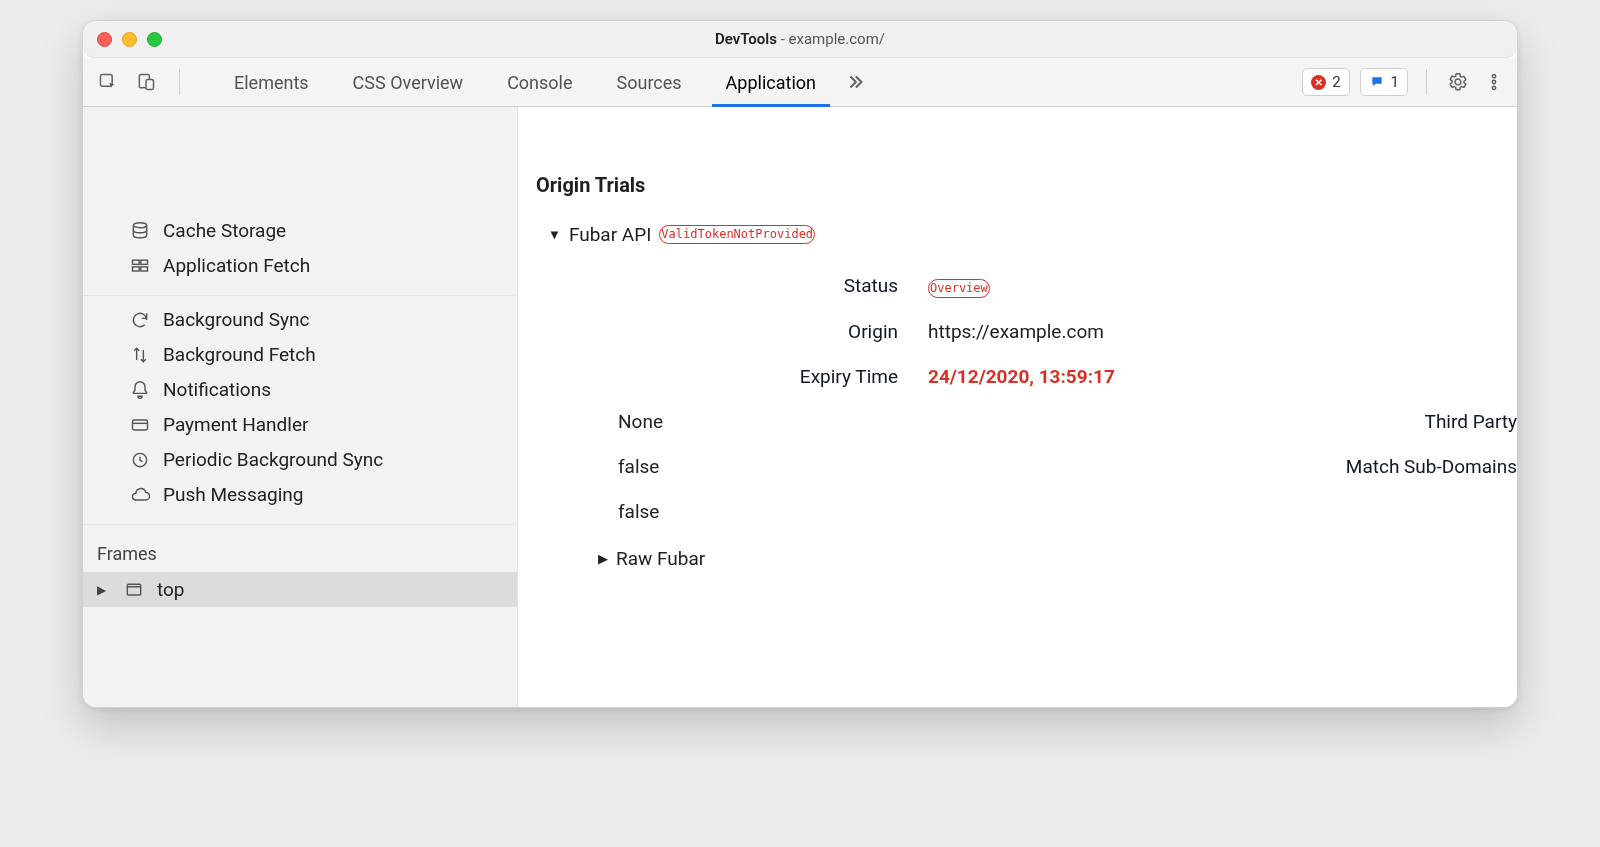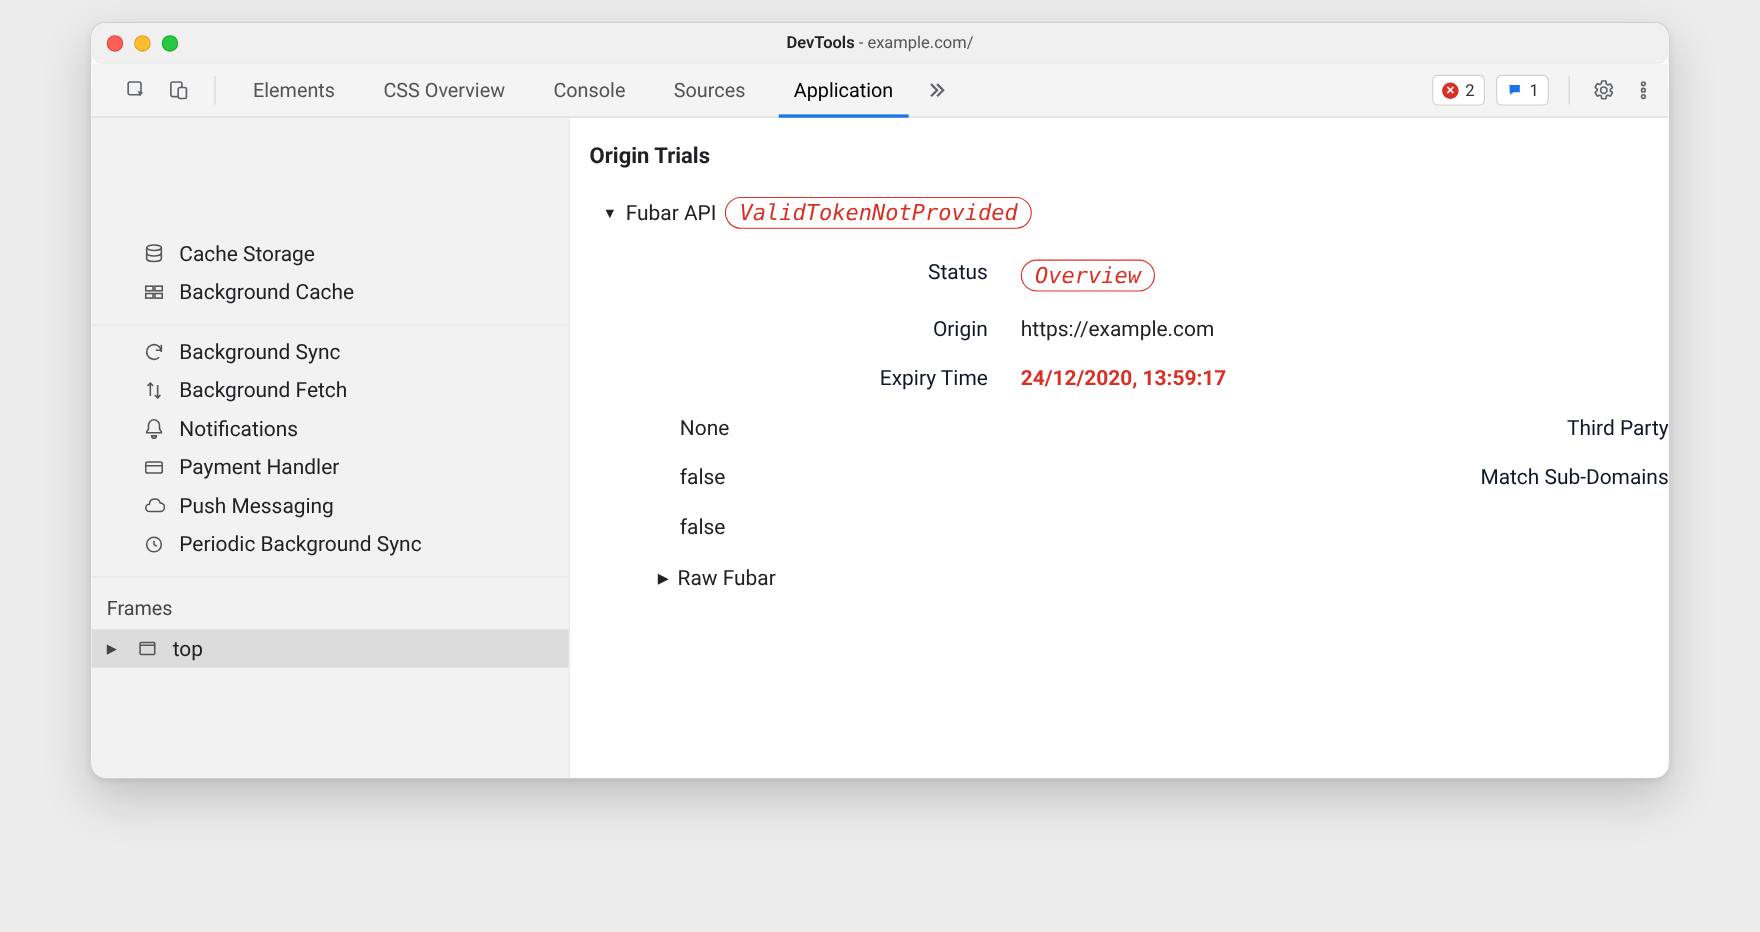--- a/index.html
+++ b/index.html
@@ -26,21 +26,21 @@
   .titlebar{height:36px;background:var(--title-bg);display:flex;align-items:center;border-bottom:1px solid var(--border-soft);position:relative;border-radius:11px;}
   .traffic{display:flex;gap:10px;margin-left:14px;}
   .dot{width:13px;height:13px;border-radius:50%;}
   .dot.close{background:#ff5f57;border:1px solid #e0443e;}
   .dot.min{background:#febc2e;border:1px solid #dea123;}
   .dot.max{background:#28c840;border:1px solid #1aab29;}
   .title-center{position:absolute;left:0;right:0;text-align:center;pointer-events:none;font-size:15px;color:#555;}
   .title-center .strong{font-weight:600;color:#202124;}
 
   
-  .toolbar{height:48px;background:var(--tool-bg);border-bottom:1px solid var(--border);display:flex;align-items:stretch;padding:0 10px 0 28px;gap:4px;}
+  .toolbar{height:48px;background:var(--tool-bg);border-bottom:1px solid var(--border);display:flex;align-items:stretch;padding:0 10px 0 12px;gap:24px;}
   .tb-left{display:flex;align-items:center;gap:12px;}
   .icon-btn{width:26px;height:26px;display:inline-flex;align-items:center;justify-content:center;color:#5f6368;border-radius:4px;}
   .icon-btn svg{width:20px;height:20px;fill:none;stroke:#5f6368;stroke-width:1.8;}
   .divider{width:1px;height:26px;background:#d0d0d0;margin:0 8px;align-self:center;}
   .tabs{display:flex;align-items:stretch;flex:1;gap:0;}
   .tab{display:flex;align-items:center;padding:0 22px;font-size:18px;color:#535353;cursor:default;position:relative;white-space:nowrap;}
   .tab.active{color:#000;}
   .tab.active::after{content:"";position:absolute;left:8px;right:8px;bottom:-1px;height:3px;background:var(--active);}
   .more-icon{display:flex;align-items:center;color:#5f6368;padding:0 14px 0 6px;}
   .tb-right{display:flex;align-items:center;gap:10px;margin-left:auto;}
@@ -60,25 +60,25 @@
   .group-title{font-size:18px;color:#444;padding:12px 14px 8px 14px;}
   .item{display:flex;align-items:center;gap:12px;padding:6px 0 6px 46px;font-size:19px;color:#202124;cursor:default;}
   .item .icon{width:22px;height:22px;display:inline-flex;align-items:center;justify-content:center;}
   .item .icon svg{width:20px;height:20px;fill:none;stroke:#555;stroke-width:1.7;}
   .item.selected{background:#dcdcdc;}
   .item .caret{width:10px;color:#444;font-size:12px;margin-right:4px;}
   .frames-item{padding-left:14px;}
 
   
   .main{flex:1;background:#fff;padding:18px 0 40px 0;overflow:auto;}
-  .section-title{font-size:20px;font-weight:700;padding:4px 18px 18px 18px;}
+  .section-title{font-size:20px;font-weight:700;padding:4px 18px 18px 18px;margin-top:44px;}
   .trial{padding:8px 0 0 30px;}
   .trial-head{display:flex;align-items:center;gap:8px;font-size:19px;}
   .tri{font-size:13px;color:#202124;}
-  .chip{display:inline-flex;align-items:center;border:1.5px solid var(--red-chip);color:var(--red-chip);border-radius:999px;padding:1px 12px 2px;font-family:ui-monospace,SFMono-Regular,Menlo,monospace;font-size:20px;line-height:1.2;font-style:italic;}
+  .chip{display:inline-flex;align-items:center;border:1.5px solid var(--red-chip);color:var(--red-chip);border-radius:999px;padding:1px 1px 2px;font-family:ui-monospace,SFMono-Regular,Menlo,monospace;font-size:12px;line-height:1.2;}
   .kv{display:grid;grid-template-columns:280px auto;column-gap:30px;row-gap:22px;padding:28px 0 18px 70px;font-size:19px;}
   .k{color:#0f172a;text-align:right;white-space:nowrap;}
   .v{color:#202124;}
   .v.red{color:#d93025;font-weight:700;}
   .raw{display:flex;align-items:center;gap:8px;padding:6px 0 0 50px;font-size:19px;}
 </style>
 </head>
 <body>
 
 <div class="stage">
@@ -181,21 +181,21 @@
           </div>
           <div class="item">
             <span class="icon">
               <svg viewBox="0 0 24 24" fill="#555" stroke="none">
                   <rect x="3" y="5" width="8" height="5"></rect>
                   <rect x="13" y="5" width="8" height="5"></rect>
                   <rect x="3" y="13" width="8" height="5"></rect>
                   <rect x="13" y="13" width="8" height="5"></rect>
                 </svg>
             </span>
-            <span>Background Cache</span>
+            <span>Application Fetch</span>
           </div>
         </div>
 
         <div class="group">
           <div class="item">
             <span class="icon">
                 <svg viewBox="0 0 24 24">
                   <path d="M20 12a8 8 0 1 0-2.34 5.66"></path>
                   <path d="M20 4v6h-6"></path>
                 </svg>
@@ -225,34 +225,34 @@
             <span class="icon">
                 <svg viewBox="0 0 24 24">
                   <rect x="3" y="6" width="18" height="12" rx="2"></rect>
                   <path d="M3 10h18"></path>
                 </svg>
               </span>
             <span>Payment Handler</span>
           </div>
           <div class="item">
             <span class="icon">
+                <svg viewBox="0 0 24 24">
+                  <circle cx="12" cy="12" r="8"></circle>
+                  <path d="M12 8v4l3 2"></path>
+                </svg>
+              </span>
+            <span>Periodic Background Sync</span>
+          </div>
+          <div class="item">
+            <span class="icon">
                 <svg viewBox="0 0 24 24" fill="#555" stroke="none">
                   <path d="M19 18H7a4 4 0 0 1 0-8 6 6 0 0 1 11.8-1.2A4 4 0 0 1 19 18Z"></path>
                 </svg>
               </span>
             <span>Push Messaging</span>
-          </div>
-          <div class="item">
-            <span class="icon">
-                <svg viewBox="0 0 24 24">
-                  <circle cx="12" cy="12" r="8"></circle>
-                  <path d="M12 8v4l3 2"></path>
-                </svg>
-              </span>
-            <span>Periodic Background Sync</span>
           </div>
         </div>
 
         <div class="group" style="padding-bottom:0">
           <div class="group-title">Frames</div>
           <div class="item frames-item selected">
             <span class="caret">▶</span>
             <span class="icon">
                 <svg viewBox="0 0 24 24">
                   <rect x="4" y="5" width="16" height="13" rx="1"></rect>

